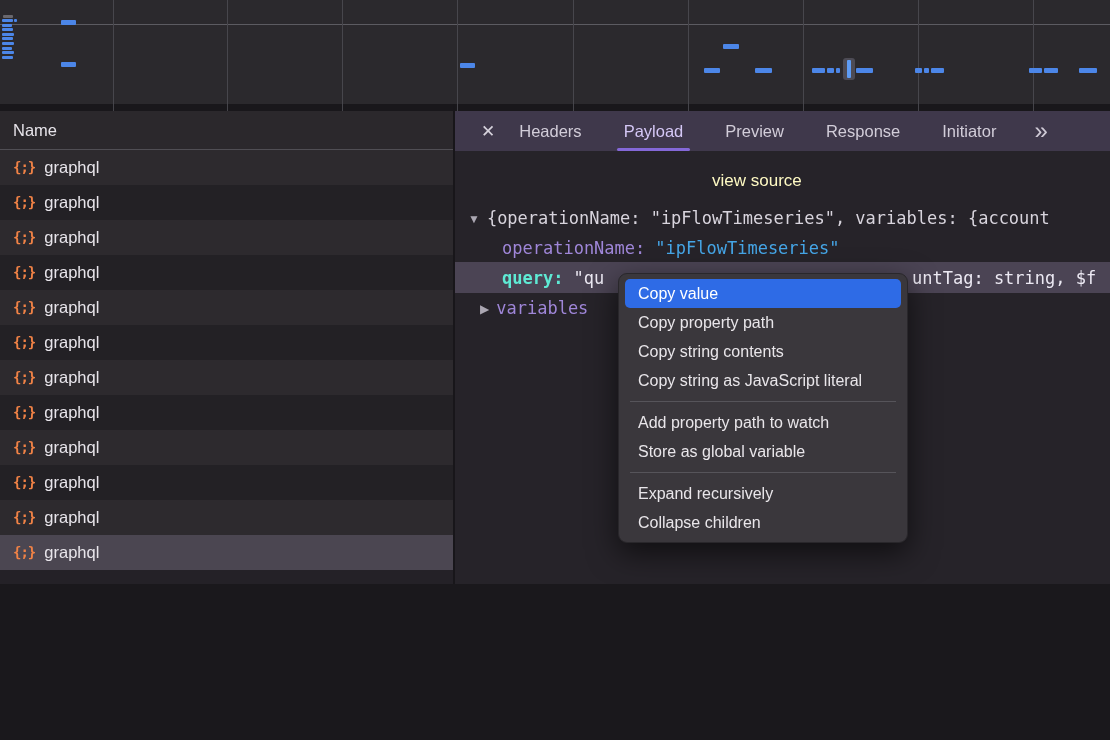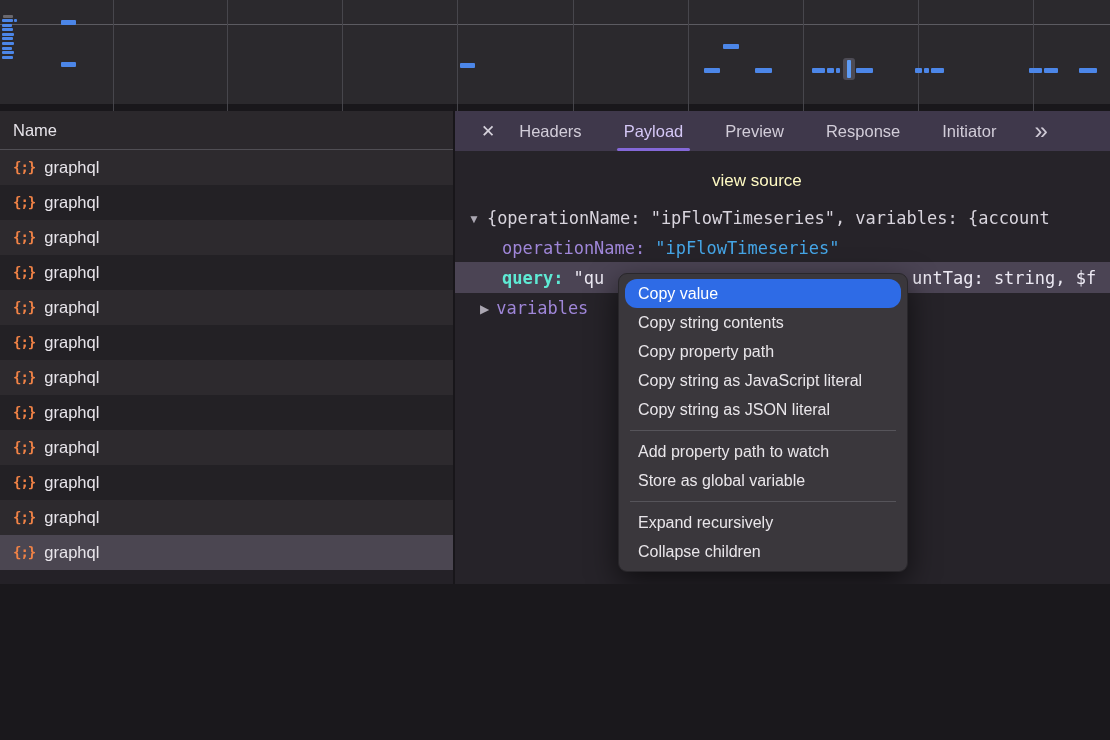--- a/index.html
+++ b/index.html
@@ -68,21 +68,21 @@
 
   
   .footer-line{position:absolute;left:0;top:682px;width:1110px;height:1px;background:#4C4A50;}
   .footer-area{position:absolute;left:0;top:683px;width:1110px;height:51px;background:#29272B;}
   .bottom-strip{position:absolute;left:0;top:734px;width:1110px;height:6px;background:#D8D7DA;}
 
   
   .context-menu{position:absolute;left:618px;top:273px;width:288px;background:#3A373C;
                 border:1px solid #29272B;border-radius:9px;padding:5px 0;z-index:10;
                 box-shadow:0 10px 30px rgba(0,0,0,.6);}
-  .mitem{height:29px;line-height:29px;margin:0 6px;padding-left:13px;border-radius:12px;
+  .mitem{height:29px;line-height:29px;margin:0 6px;padding-left:13px;border-radius:5px;
          color:#E9E6EA;font-size:16px;white-space:nowrap;cursor:default;}
   .mitem.hl{background:#2E6BE6;color:#FFFFFF;}
   .mdiv{height:1px;background:#56545A;margin:6px 11px;}
 </style>
 </head>
 <body>
 
 <div class="page">
 
   <div class="overview" id="overview">
@@ -231,24 +231,23 @@
   <div class="pline" style="left:480px;top:293px;">
     <span class="tri">▶</span><span class="vkey">variables</span>
   </div>
 
   <div class="footer-line"></div>
   <div class="footer-area"></div>
   <div class="bottom-strip"></div>
 
   <div class="context-menu" id="menu">
       <div class="mitem hl">Copy value</div>
+      <div class="mitem">Copy property path</div>
       <div class="mitem">Copy string contents</div>
-      <div class="mitem">Copy property path</div>
       <div class="mitem">Copy string as JavaScript literal</div>
-      <div class="mitem">Copy string as JSON literal</div>
       <div class="mdiv"></div>
       <div class="mitem">Add property path to watch</div>
       <div class="mitem">Store as global variable</div>
       <div class="mdiv"></div>
       <div class="mitem">Expand recursively</div>
       <div class="mitem">Collapse children</div>
     </div>
 
 </div>
 

